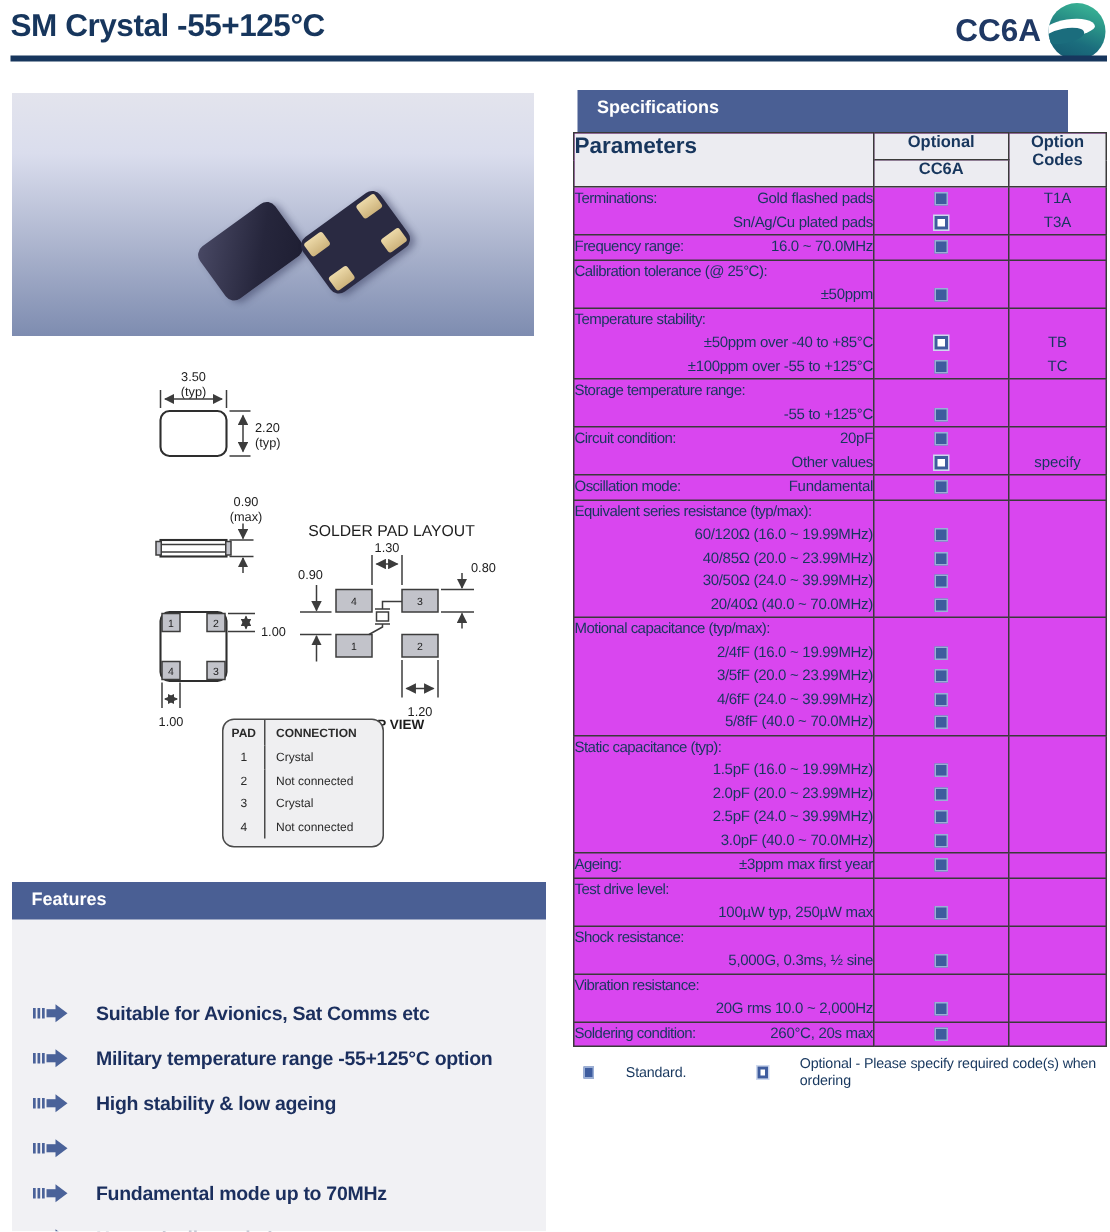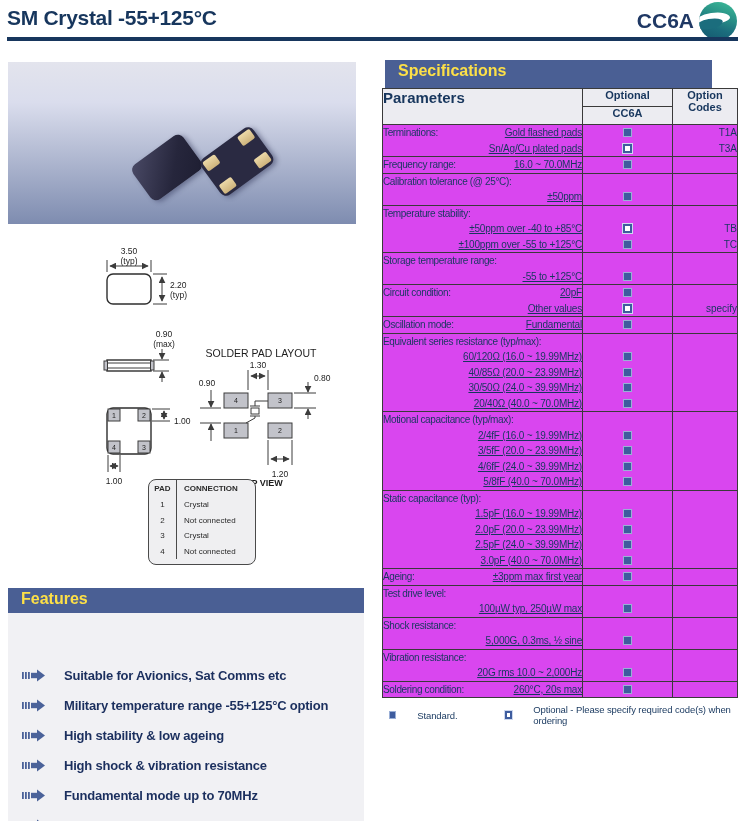--- a/index.html
+++ b/index.html
@@ -39,21 +39,21 @@
 
   
   .pad-table{position:absolute;left:148px;top:479px;width:106px;height:84px;background:#efeff1;
       border:1.5px solid #4a4a4a;border-radius:8px;overflow:hidden;font-size:8px;color:#2a2a2a;}
   .pt-row{display:flex;height:15.5px;align-items:center;}
   .pt-row.hd{height:17px;font-weight:bold;}
   .pt-c1{width:27px;text-align:center;flex:none;}
   .pt-c2{flex:1;padding-left:7px;border-left:1px solid #4a4a4a;height:100%;display:flex;align-items:center;}
 
   
-  .sec-bar{position:absolute;height:34px;background:#4A5F94;color:#fde047;font-size:16px;font-weight:bold;
+  .sec-bar{position:absolute;height:34px;background:#4A5F94;color:#ffffff;font-size:12px;font-weight:bold;
       line-height:22px;padding-left:13px;box-sizing:border-box;}
   .bar-features{left:8px;top:588px;width:356px;}
   .bar-specs{left:385px;top:60px;width:327px;}
 
   
   .features-panel{position:absolute;left:8px;top:613px;width:356px;height:208px;background:#f1f1f4;}
   .feature-item{display:flex;align-items:center;gap:18px;height:30px;padding-left:14px;}
   .features-list{padding-top:15px;margin-top:32px;}
   .feature-text{font-size:13px;font-weight:bold;color:#1b2f5e;letter-spacing:-0.2px;}
 
@@ -61,25 +61,25 @@
   .spec-col{position:absolute;left:382px;top:88px;width:355px;}
   .spec-table{border-collapse:collapse;width:355px;table-layout:fixed;background:#d946ef;}
   .spec-table td,.spec-table th{border:1px solid #3a3a3a;vertical-align:top;padding:0;}
   .spec-table{border:1.5px solid #2e2e2e;}
   .h-params{text-align:left;padding:4px 6px;font-size:15px;color:#17365D;background:#ececf1;}
   .h-product,.h-model,.h-option{font-size:11px;color:#17365D;background:#ececf1;height:17px;
       text-align:center;vertical-align:middle;line-height:12px;}
   .param-cell{padding:2.5px 5px 3px;}
   .pline{min-height:15.5px;display:flex;align-items:center;font-size:10px;color:#17375E;}
   .plabel{font-weight:normal;padding-right:6px;white-space:nowrap;letter-spacing:-0.35px;}
-  .pvalue{margin-left:auto;text-align:right;white-space:nowrap;letter-spacing:-0.2px;text-decoration:underline;}
+  .pvalue{margin-left:auto;text-align:right;white-space:nowrap;letter-spacing:-0.2px;}
   .mark-cell{padding:2.5px 0 3px;}
   .mline{height:15.5px;display:flex;align-items:center;justify-content:center;}
   .code-cell{padding:2.5px 0 3px;}
-  .cline{height:15.5px;line-height:15.5px;text-align:right;font-size:10px;color:#17375E;}
+  .cline{height:15.5px;line-height:15.5px;text-align:center;font-size:10px;color:#17375E;}
   .sq{display:inline-block;width:9px;height:9px;box-sizing:border-box;}
   .sq.filled{background:#3E5C9E;border:1px solid #9AAFD6;}
   .sq.open{background:#fff;border:2px solid #3E5C9E;box-shadow:0 0 0 1px #cdd8ee;}
   .legend{margin-top:6px;padding-left:7px;display:flex;align-items:center;gap:21px;
       font-size:9.5px;color:#17375E;letter-spacing:-0.1px;}
   .legend .sq{width:8px;height:8px;}
   .legend .gap{width:6px;}
 </style>
 </head>
 <body>
@@ -254,21 +254,20 @@
         <div class="feature-item">
           <svg width="24" height="13" viewBox="0 0 24 13">
             <g fill="#4A6299">
               <rect x="0" y="3" width="1.8" height="7"></rect>
               <rect x="3" y="3" width="1.8" height="7"></rect>
               <rect x="6" y="3" width="1.8" height="7"></rect>
               <rect x="9" y="3.8" width="6.5" height="5.4"></rect>
               <path d="M15 .5 L23 6.5 L15 12.5 Z"></path>
             </g>
           </svg>
-          <span class="feature-text">High shock &amp; vibration resistance</span>
         </div>
         <div class="feature-item">
           <svg width="24" height="13" viewBox="0 0 24 13">
             <g fill="#4A6299">
               <rect x="0" y="3" width="1.8" height="7"></rect>
               <rect x="3" y="3" width="1.8" height="7"></rect>
               <rect x="6" y="3" width="1.8" height="7"></rect>
               <rect x="9" y="3.8" width="6.5" height="5.4"></rect>
               <path d="M15 .5 L23 6.5 L15 12.5 Z"></path>
             </g>

